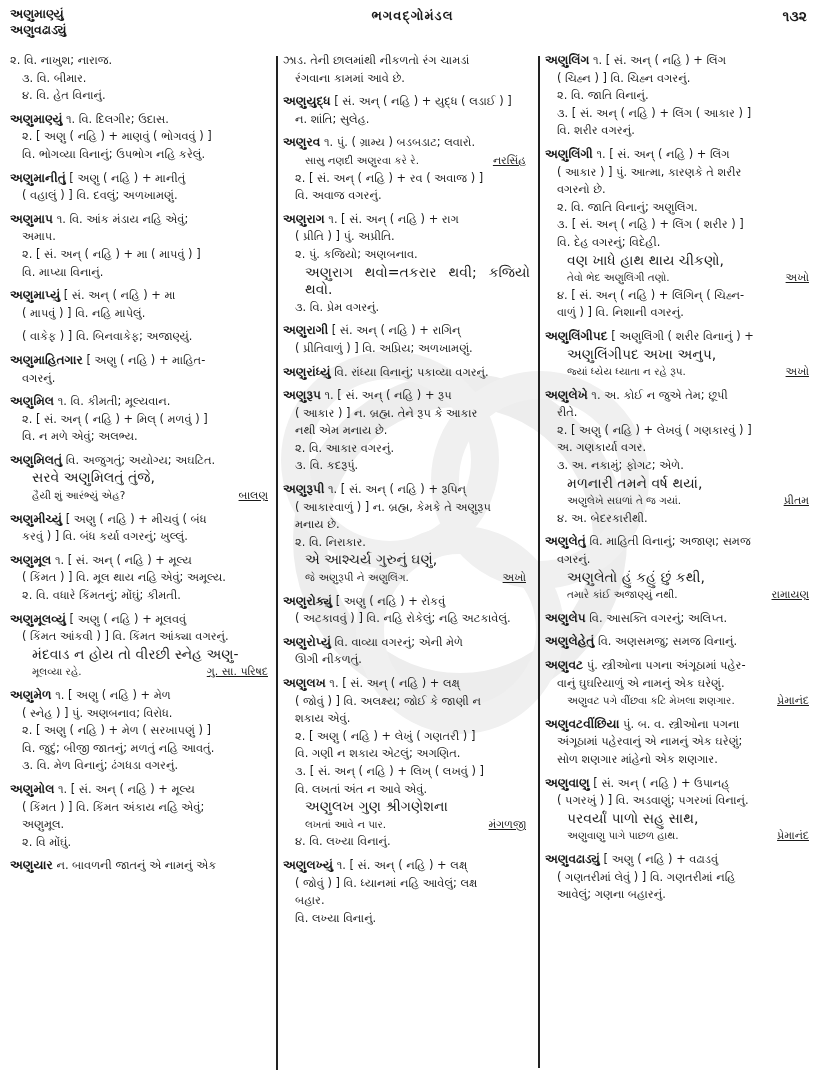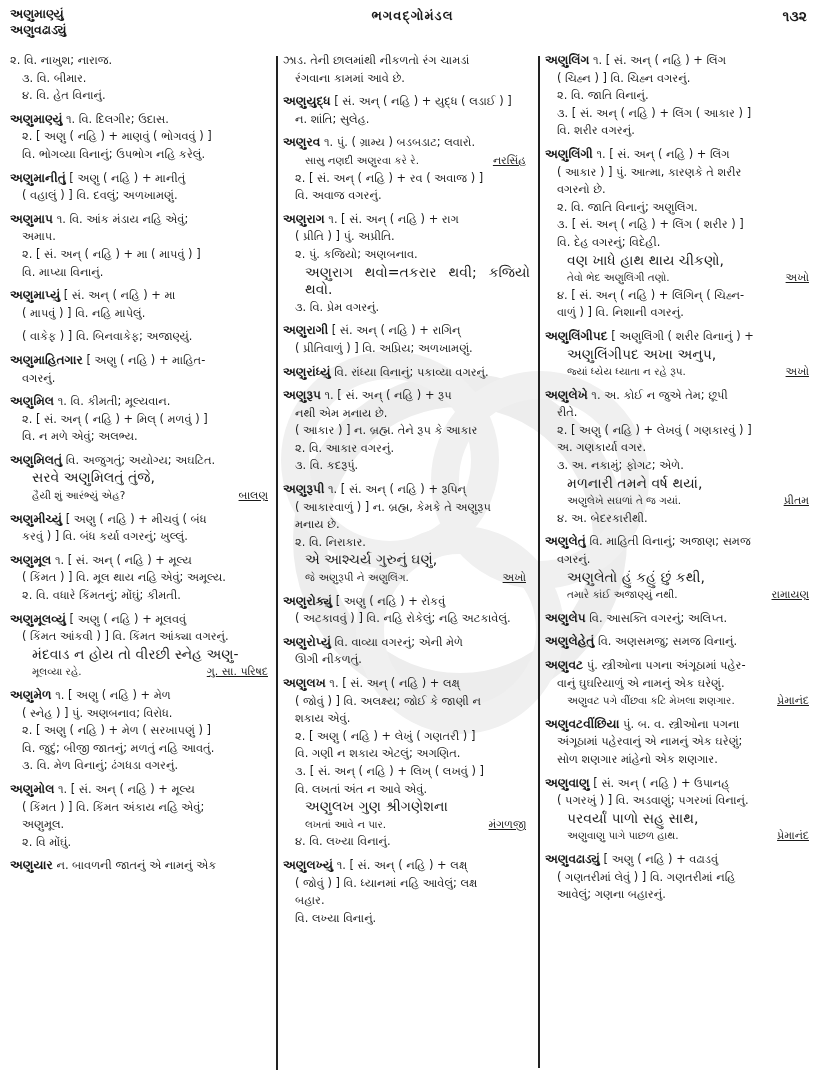--- a/index.html
+++ b/index.html
@@ -162,22 +162,22 @@
       </div>
       <div class="entry">
         <span class="line first"><span class="head">અણુરાગી</span> <span>[ સં. અન્ ( નહિ ) + રાગિન્</span></span>
         <span class="line"><span>( પ્રીતિવાળું ) ] વિ. અપ્રિય; અળખામણું.</span></span>
       </div>
       <div class="entry">
         <span class="line first"><span class="head">અણુરાંધ્યું</span> <span>વિ. રાંધ્યા વિનાનું; પકાવ્યા વગરનું.</span></span>
       </div>
       <div class="entry">
         <span class="line first"><span class="head">અણુરૂપ</span> <span>૧. [ સં. અન્ ( નહિ ) + રૂપ</span></span>
+        <span class="line"><span>( આકાર ) ] ન. બ્રહ્મ. તેને રૂપ કે આકાર</span></span>
         <span class="line"><span>નથી એમ મનાય છે.</span></span>
-        <span class="line"><span>( આકાર ) ] ન. બ્રહ્મ. તેને રૂપ કે આકાર</span></span>
         <span class="line"><span>૨. વિ. આકાર વગરનું.</span></span>
         <span class="line"><span>૩. વિ. કદરૂપું.</span></span>
       </div>
       <div class="entry">
         <span class="line first"><span class="head">અણુરૂપી</span> <span>૧. [ સં. અન્ ( નહિ ) + રૂપિન્</span></span>
         <span class="line"><span>( આકારવાળું ) ] ન. બ્રહ્મ, કેમકે તે અણુરૂપ</span></span>
         <span class="line"><span>મનાય છે.</span></span>
         <span class="line"><span>૨. વિ. નિરાકાર.</span></span>
         <span class="quote-line">એ આશ્ચર્ય ગુરુનું ઘણું,</span>
         <span class="quote">

